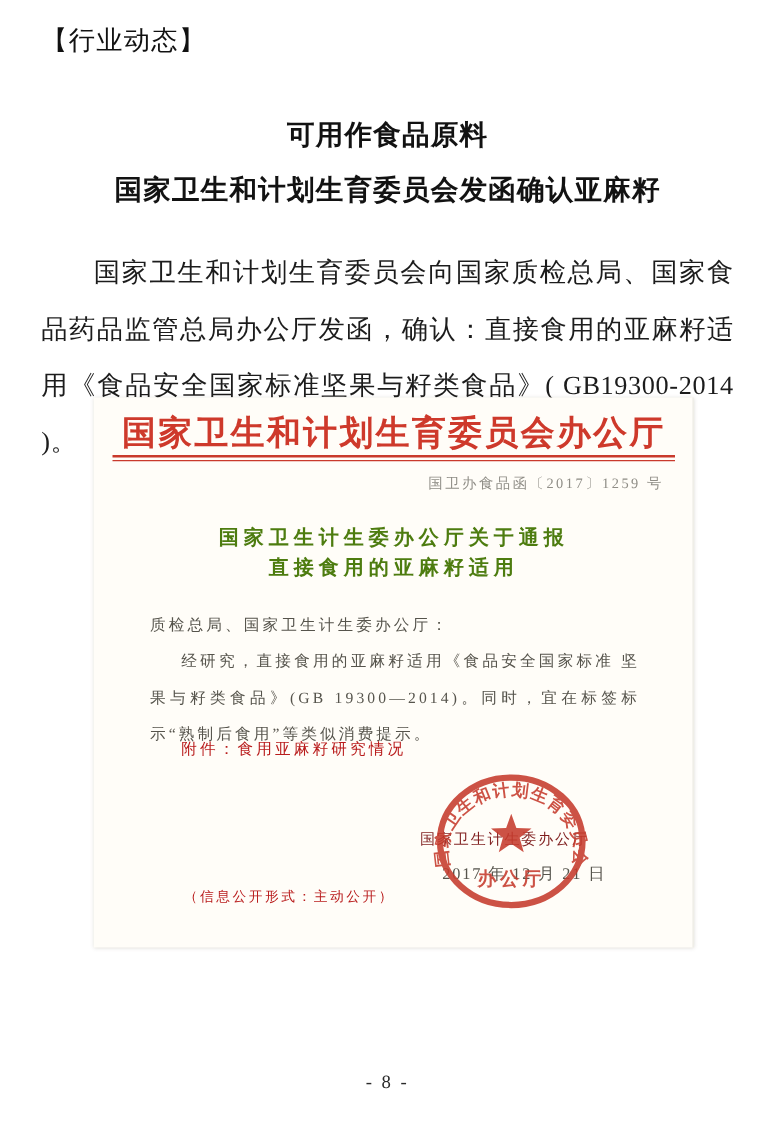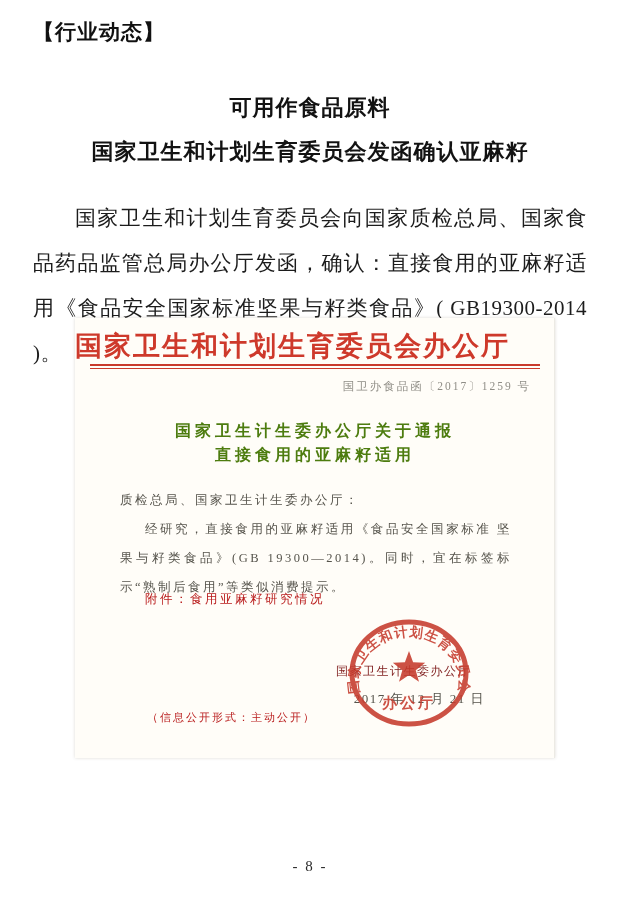--- a/index.html
+++ b/index.html
@@ -8,21 +8,21 @@
     position: relative;
     width: 620px; height: 912px;
     background: #ffffff;
     font-family: "Liberation Serif", serif;
     overflow: hidden;
   }
 
   .section-header {
     position: absolute; top: 18px; left: 33px;
     font-family: "Liberation Sans", sans-serif;
-    font-size: 21px; font-weight: 700; color: #111111;
+    font-size: 21px; font-weight: 400; color: #111111;
     letter-spacing: 1px;
   }
 
   .main-title {
     position: absolute; top: 86px; left: 0; width: 620px;
     text-align: center;
     font-size: 22px; font-weight: 700; color: #121212;
     line-height: 44px; letter-spacing: 1px;
   }
 
@@ -36,21 +36,21 @@
   
   .letter {
     position: absolute; top: 318px; left: 75px;
     width: 480px; height: 440px;
     background: #fffdf8;
     box-shadow: 0 0 3px rgba(120,110,90,0.25);
     border-right: 1px solid #eceae4;
   }
   .letterhead {
     position: absolute; top: 10px; left: 0; width: 480px;
-    text-align: left;
+    text-align: center;
     font-size: 27px; font-weight: 700; color: #ce392b;
     letter-spacing: 2px;
   }
   .letterhead-rule {
     position: absolute; top: 46px; left: 15px; width: 450px; height: 5px;
     border-top: 2px solid #c93a2c;
     border-bottom: 1px solid #c93a2c;
   }
   .doc-number {
     position: absolute; top: 61px; left: 0; width: 480px;

